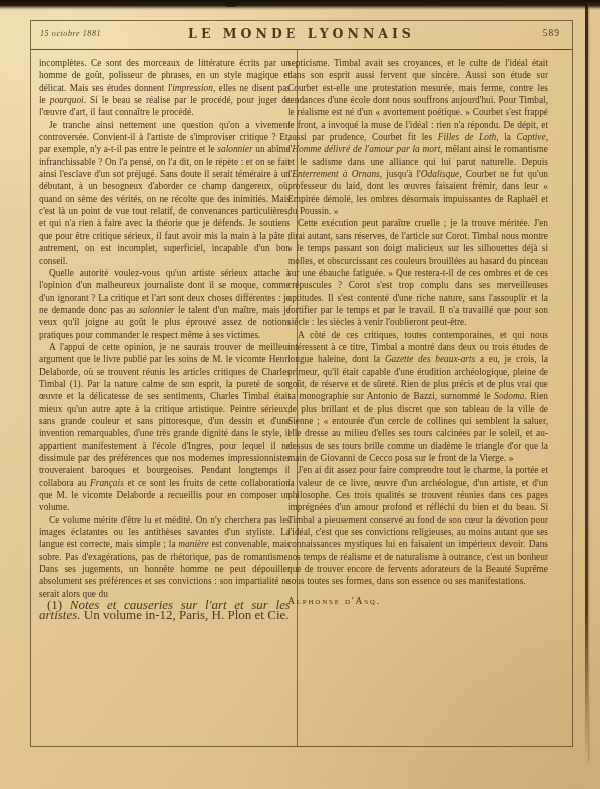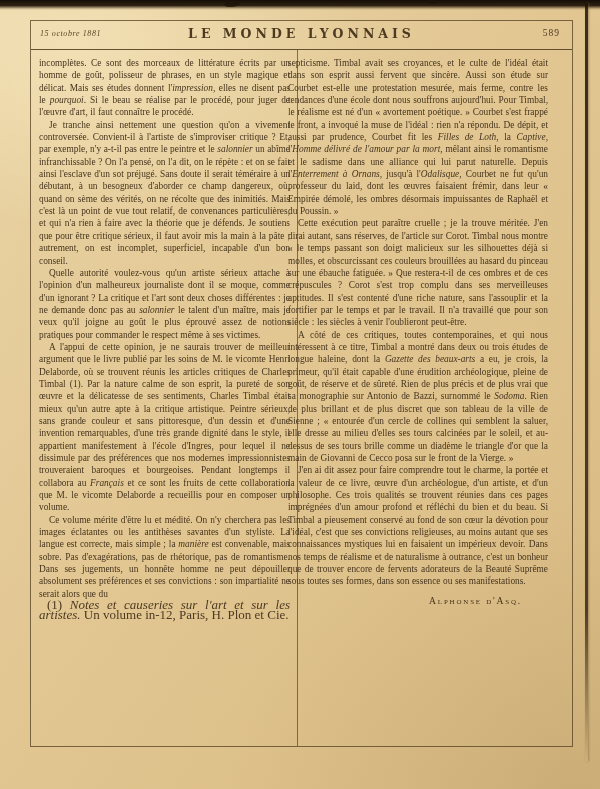--- a/index.html
+++ b/index.html
@@ -49,21 +49,21 @@
   .col p{
     margin:0;font-size:9.35px;line-height:12.35px;text-align:justify;
     text-indent:10px;word-spacing:.2px;
   }
   .col p.cont{text-indent:0;}
   .footnote{
     font-size:13px;line-height:9.6px;text-align:justify;
     text-indent:8px;color:#4c3921;
   }
   .signature{
-    margin-top:7px;text-align:right;padding-right:26px;
+    margin-top:7px;padding-right:26px;
     font-variant:small-caps;letter-spacing:1.8px;font-size:9.6px;color:#45331c;
   }
 </style>
 </head>
 <body>
 
 <div class="paper"></div>
 <div class="top-edge"></div>
 <div class="right-edge"></div>
 <div class="stain s1"></div>

